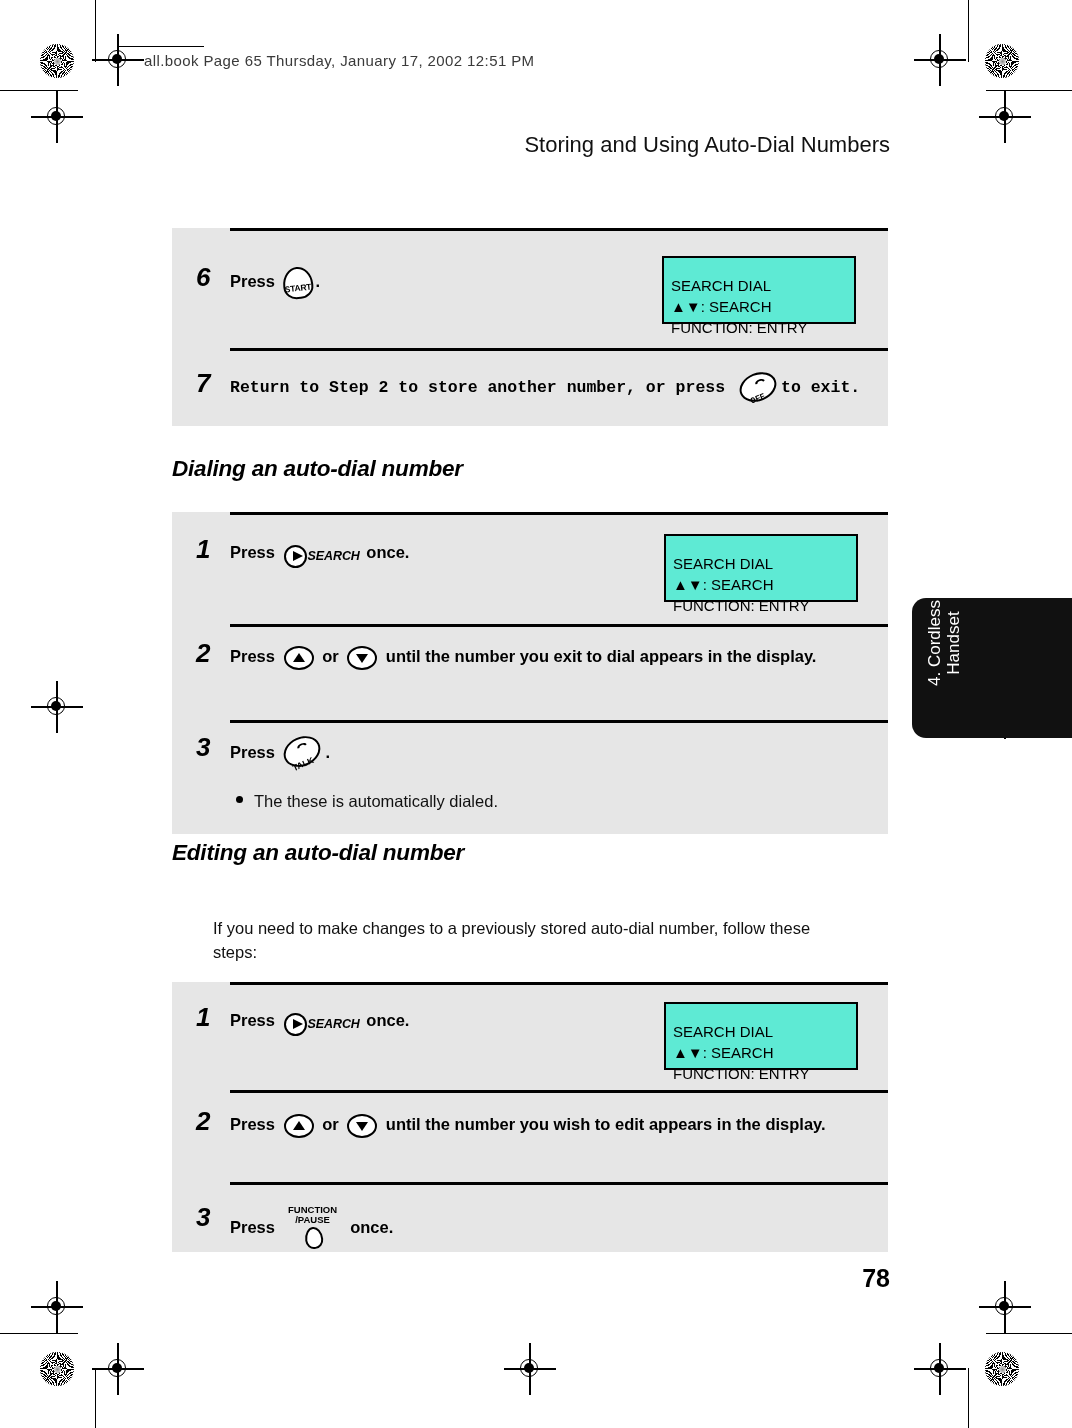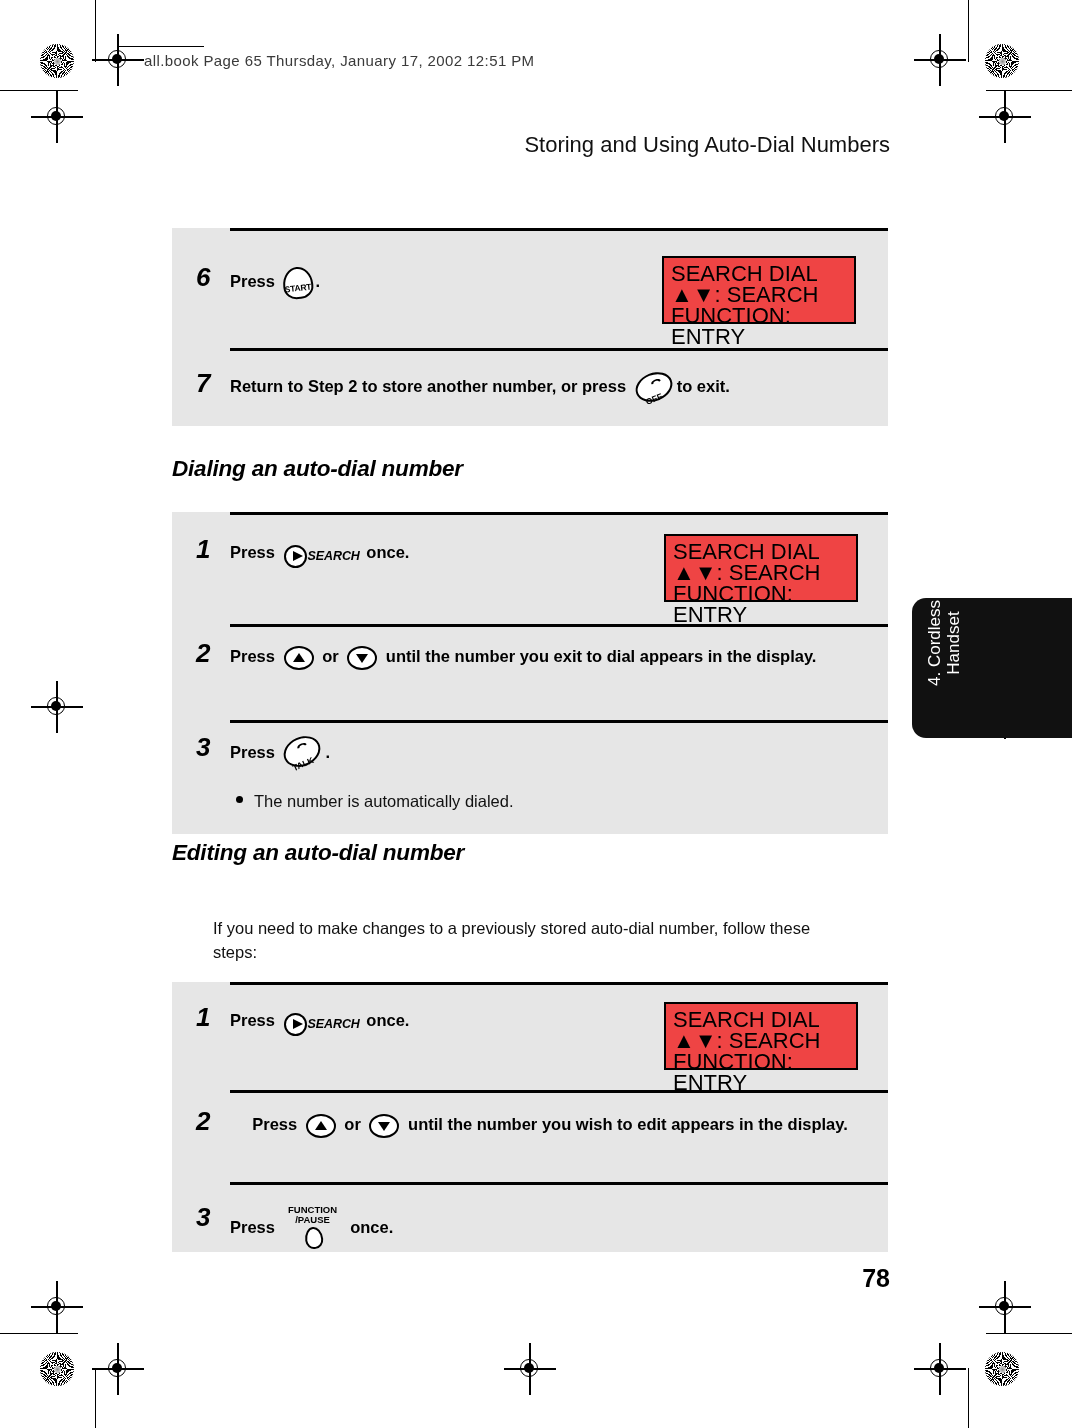--- a/index.html
+++ b/index.html
@@ -191,23 +191,23 @@
     top: 6px;
     width: 7px; height: 7px;
     background: #000;
     border-radius: 50%;
   }
 
   
   .lcd {
     position: absolute;
     border: 2.5px solid #000;
-    background: #ef4444;
-    padding: 5px 7px 8px 7px;
-    font-size: 22px;
+    background: #5eead4;
+    padding: 17px 7px 8px 7px;
+    font-size: 15px;
     line-height: 21px;
     font-weight: normal;
     white-space: pre-line;
     box-sizing: border-box;
   }
 
   
   .key {
     display: inline-block;
     vertical-align: middle;
@@ -511,21 +511,21 @@
     </div>
 
     <div class="lcd" style="left:490px; top:28px; width:194px; height:68px;">SEARCH DIAL
 ▲▼: SEARCH
 FUNCTION: ENTRY</div>
 
     <div class="rule" style="top:120px;"></div>
 
     <div class="step" style="top:142px;">
       <div class="step-num">7</div>
-      <div class="step-body" style="width:640px;">
+      <div class="step-body" style="width:640px;font-family:Liberation Mono, monospace;">
         <span>Return to Step 2 to store another number, or press</span>
         <span class="key key-off">
           <span class="shape"></span>
           <svg class="hs" viewBox="0 0 26 16">
             <path d="M3 11 C3 3, 23 3, 23 11 L19 12 C19 7, 7 7, 7 12 Z" fill="#000"></path>
           </svg>
           <span class="lbl">OFF</span>
         </span><span>to exit.</span>
       </div>
     </div>
@@ -577,21 +577,21 @@
         <span class="key key-talk">
           <span class="shape"></span>
           <svg class="hs" viewBox="0 0 26 16">
             <path d="M3 11 C3 3, 23 3, 23 11 L19 12 C19 7, 7 7, 7 12 Z" fill="#000"></path>
           </svg>
           <span class="lbl">TALK</span>
         </span><span>.</span>
       </div>
       <div class="bullet-line" style="top:56px;">
         <span class="dot"></span>
-        <span>The number is automatically dialed.</span>
+        <span>The these is automatically dialed.</span>
       </div>
     </div>
   </div>
 
   <div class="sec-heading" style="top:840px;">Editing an auto-dial number</div>
 
   <div class="intro-para" style="top:916px;">If you need to make changes to a previously stored auto-dial number, follow these steps:</div>
 
   <div class="block" style="top:982px; height:270px;">
     <div class="rule" style="top:0px;"></div>
@@ -608,21 +608,21 @@
     </div>
 
     <div class="lcd" style="left:492px; top:20px; width:194px; height:68px;">SEARCH DIAL
 ▲▼: SEARCH
 FUNCTION: ENTRY</div>
 
     <div class="rule" style="top:108px;"></div>
 
     <div class="step" style="top:126px;">
       <div class="step-num">2</div>
-      <div class="step-body" style="width:640px;text-align:center;">
+      <div class="step-body" style="width:640px;">
         <span>Press</span>
         <span class="key key-arrow up">
           <span class="shape"></span><span class="tri"></span>
         </span>
         <span>or</span>
         <span class="key key-arrow down">
           <span class="shape"></span><span class="tri"></span>
         </span>
         <span>until the number you wish to edit appears in the display.</span>
       </div>

